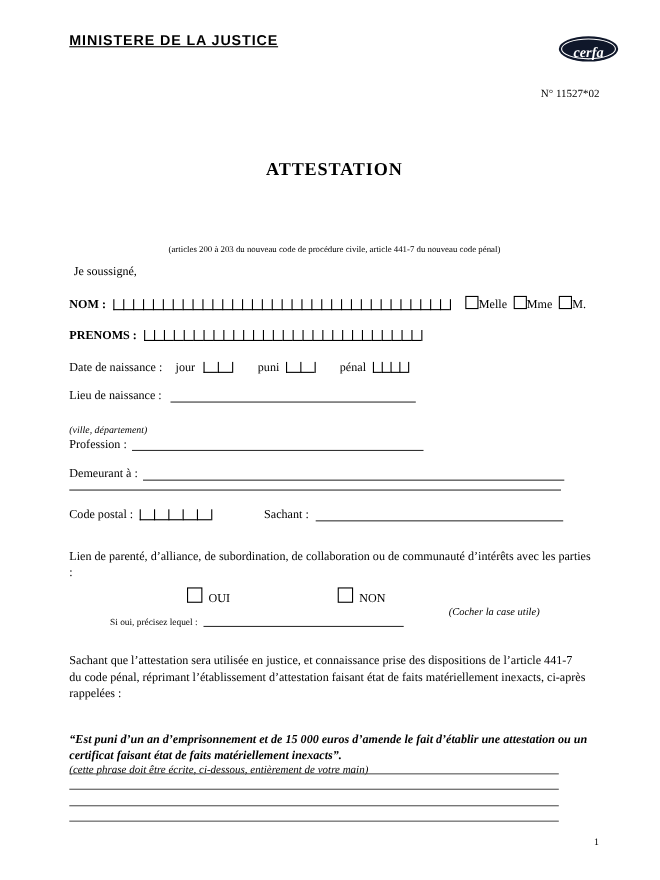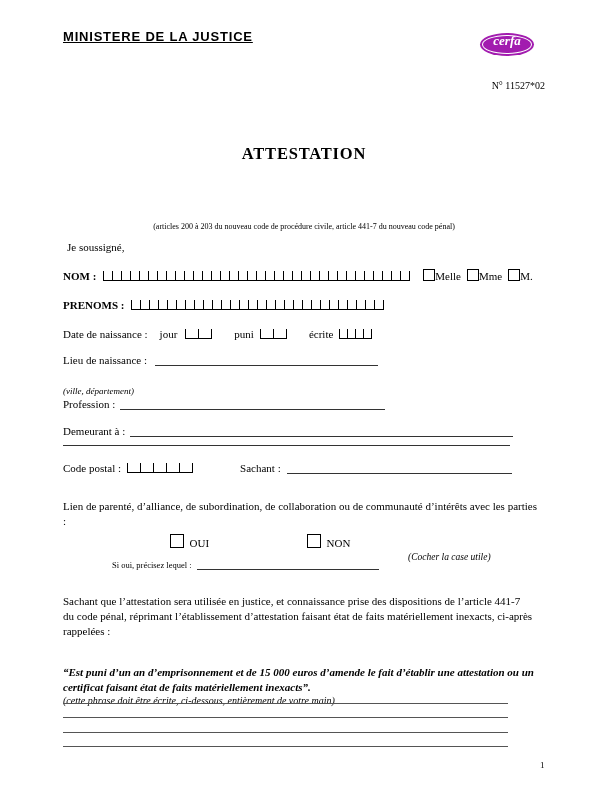--- a/index.html
+++ b/index.html
@@ -1,20 +1,20 @@
 <!DOCTYPE html>
 <html><head>
 <meta charset="utf-8">
 <style>
   html,body{margin:0;padding:0;background:#fff;}
   body{width:600px;height:800px;position:relative;font-family:"Liberation Serif",serif;color:#000;}
   .abs{position:absolute;}
   
   .ministry{left:63px;top:29px;font-family:Liberation Sans, sans-serif;font-weight:bold;font-size:13px;letter-spacing:0.8px;text-decoration:underline;}
-  .cerfa{left:480px;top:33px;width:54px;height:23px;background:#a21caf;border-radius:50%;display:flex;align-items:flex-start;justify-content:center;}
+  .cerfa{left:508px;top:33px;width:54px;height:23px;background:#0f172a;border-radius:50%;display:flex;align-items:flex-end;justify-content:center;}
   .cerfa .ring{position:absolute;inset:2px;border:1px solid #fff;border-radius:50%;}
   .cerfa .txt{color:#fff;font-style:italic;font-weight:bold;font-size:13px;position:relative;}
   .formnum{top:80px;left:440px;width:105px;text-align:right;font-size:10px;}
   
   .title{top:144px;left:63px;width:482px;text-align:center;font-size:16.5px;font-weight:bold;letter-spacing:0.8px;}
   .subtitle{top:180px;left:63px;width:482px;text-align:center;font-size:8px;margin-top:42px;}
   
   .t{font-size:11px;}
   .b{font-weight:bold;}
   .i{font-style:italic;margin-top:16px;}
@@ -141,21 +141,21 @@
       <span class="cell"></span>
     </span>
   <span class="gap" style="width:22px;"></span>
   <span class="t">puni</span>
   <span class="gap" style="width:6px;"></span>
   <span class="comb w13">
       <span class="cell"></span>
       <span class="cell"></span>
     </span>
   <span class="gap" style="width:22px;"></span>
-  <span class="t">écrite</span>
+  <span class="t">pénal</span>
   <span class="gap" style="width:6px;"></span>
   <span class="comb w8">
       <span class="cell"></span>
       <span class="cell"></span>
       <span class="cell"></span>
       <span class="cell"></span>
     </span>
 </div>
 
 <div class="abs row" style="left:63px;top:354px;width:315px;">
@@ -193,21 +193,21 @@
   <span class="gap" style="width:6px;"></span>
   <span class="fill" style="flex:1;"></span>
 </div>
 
 <div class="abs t" style="left:63px;top:499px;width:474px;line-height:15px;text-align:justify;">Lien de parenté, d’alliance, de subordination, de collaboration ou de communauté d’intérêts avec les parties :</div>
 <div class="abs" style="left:63px;top:534px;width:482px;height:16px;">
   <span class="abs t" style="left:107px;top:0;"><span class="cb big"></span>&nbsp;&nbsp;<span>OUI</span></span>
   <span class="abs t" style="left:244px;top:0;"><span class="cb big"></span>&nbsp;&nbsp;<span>NON</span></span>
   <span class="abs i" style="left:345px;top:2px;font-size:9.5px;">(Cocher la case utile)</span>
 </div>
-<div class="abs row" style="left:77px;top:560px;width:267px;padding-left:35px;">
+<div class="abs row" style="left:65px;top:560px;width:267px;padding-left:35px;">
   <span style="font-size:8.5px;">Si oui, précisez lequel :</span>
   <span class="gap" style="width:5px;"></span>
   <span class="fill" style="flex:1;"></span>
 </div>
 
 <div class="abs t" style="left:63px;top:594px;width:470px;line-height:15px;">Sachant que l’attestation sera utilisée en justice, et connaissance prise des dispositions de l’article 441-7 du code pénal, réprimant l’établissement d’attestation faisant état de faits matériellement inexacts, ci-après rappelées :</div>
 
 <div class="abs t b i" style="left:63px;top:649px;width:478px;line-height:15px;">“Est puni d’un an d’emprisonnement et de 15 000 euros d’amende le fait d’établir une attestation ou un certificat faisant état de faits matériellement inexacts”.</div>
 <div class="abs i" style="left:63px;top:679px;font-size:10px;">(cette phrase doit être écrite, ci-dessous, entièrement de votre main)</div>
 

